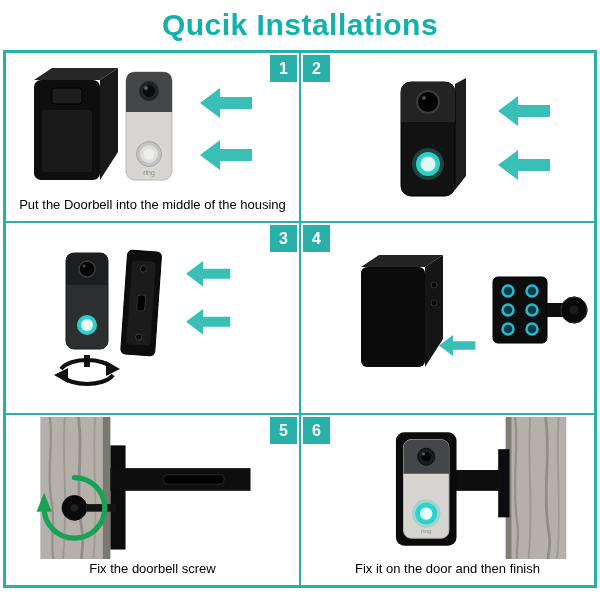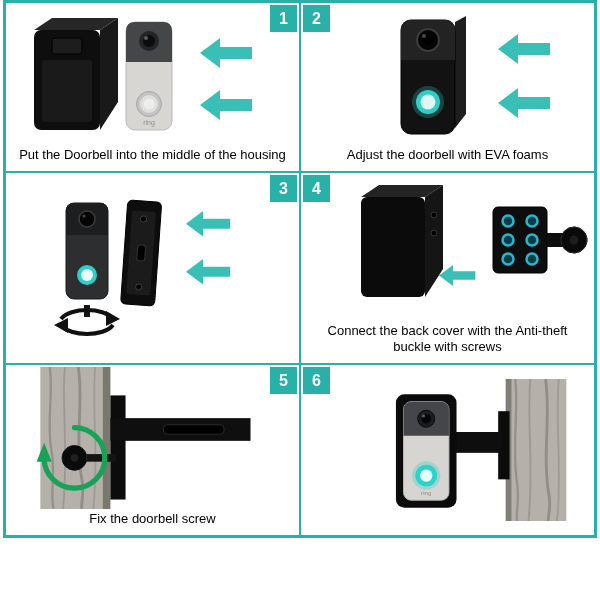--- a/index.html
+++ b/index.html
@@ -13,20 +13,21 @@
   .badge.bl { left:2px; }
   .illus { flex:1 1 auto; display:flex; align-items:center; justify-content:center; overflow:hidden; }
   .illus svg { display:block; }
   .caption { flex:0 0 auto; text-align:center; font-size:13px; color:#000; line-height:1.25; padding:0 8px 8px; }
   .arrow { fill:#39bfb6; }
 </style>
 </head>
 <body>
 
 <div class="page">
+  <div class="title">Qucik Installations</div>
 
   <div class="grid">
 
     <div class="panel">
       <div class="badge br">1</div>
       <div class="illus">
         <svg width="290" height="134" viewBox="0 0 290 134">
           <g>
             <polygon points="26,22 44,10 110,10 92,22" fill="#272727"></polygon>
             <polygon points="92,22 110,10 110,94 92,122" fill="#191919"></polygon>
@@ -72,21 +73,20 @@
             <circle cx="125" cy="94" r="7.5" fill="#dff8f6"></circle>
           </g>
           <g transform="translate(195,26)">
             <polygon class="arrow" points="52,9 20,9 20,0 0,15 20,30 20,21 52,21"></polygon>
           </g>
           <g transform="translate(195,80)">
             <polygon class="arrow" points="52,9 20,9 20,0 0,15 20,30 20,21 52,21"></polygon>
           </g>
         </svg>
       </div>
-      <div class="caption">Adjust the doorbell with EVA foams</div>
     </div>
 
     <div class="panel">
       <div class="badge br">3</div>
       <div class="illus">
         <svg width="290" height="150" viewBox="0 0 290 150">
           <g>
             <rect x="58" y="10" width="42" height="96" rx="8" fill="#2d2e2f" stroke="#1a1a1a"></rect>
             <path d="M58 18 Q58 10 66 10 H92 Q100 10 100 18 V42 H58 Z" fill="#1d1e1f"></path>
             <circle cx="79" cy="26" r="8" fill="#050505" stroke="#3c3c3c" stroke-width="1.5"></circle>
@@ -140,21 +140,20 @@
             <circle cx="229" cy="63" r="5.5" fill="#083d46" stroke="#2cb6cd" stroke-width="2.5"></circle>
             <circle cx="205" cy="82" r="5.5" fill="#083d46" stroke="#2cb6cd" stroke-width="2.5"></circle>
             <circle cx="229" cy="82" r="5.5" fill="#083d46" stroke="#2cb6cd" stroke-width="2.5"></circle>
             <rect x="244" y="56" width="20" height="14" fill="#0e0e0e"></rect>
             <circle cx="271" cy="63" r="13" fill="#0a0a0a" stroke="#222"></circle>
             <circle cx="271" cy="63" r="13" fill="none" stroke="#2e2e2e" stroke-dasharray="3 3"></circle>
             <circle cx="271" cy="63" r="4.5" fill="#1c1c1c"></circle>
           </g>
         </svg>
       </div>
-      <div class="caption">Connect the back cover with the Anti-theft buckle with screws</div>
     </div>
 
     <div class="panel">
       <div class="badge br">5</div>
       <div class="illus">
         <svg width="290" height="142" viewBox="0 0 290 150">
           <g>
             <rect x="26" y="0" width="72" height="150" fill="#b5b1aa"></rect>
             <path d="M36 0 C40 30 32 60 38 90 C42 115 36 135 40 150" stroke="#8e8b83" stroke-width="2.5" fill="none" opacity="0.8"></path>
             <path d="M52 0 C48 40 56 80 50 150" stroke="#97948c" stroke-width="2" fill="none" opacity="0.8"></path>
@@ -205,16 +204,17 @@
             <circle cx="122" cy="42" r="9" fill="#1b1c1e" stroke="#0a0a0a"></circle>
             <circle cx="122" cy="42" r="5" fill="#050506"></circle>
             <circle cx="119" cy="39" r="1.8" fill="#55565a"></circle>
             <circle cx="122" cy="102" r="15" fill="rgba(46,207,198,0.3)"></circle>
             <circle cx="122" cy="102" r="11.5" fill="#2bd3ca"></circle>
             <circle cx="122" cy="102" r="6.5" fill="#e8fffe"></circle>
             <text x="122" y="123" font-size="6.5" fill="#8e8e88" text-anchor="middle">ring</text>
           </g>
         </svg>
       </div>
+      <div class="caption">Fix it on the door and then finish</div>
     </div>
 
   </div>
 </div>
 
 </body></html>

